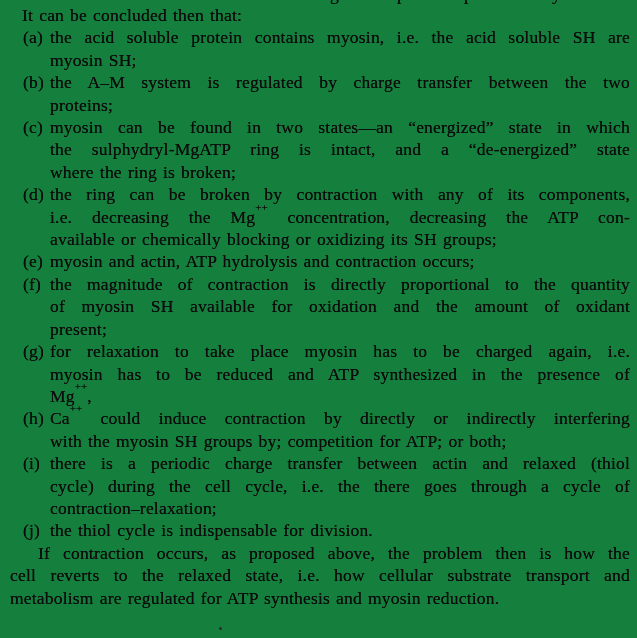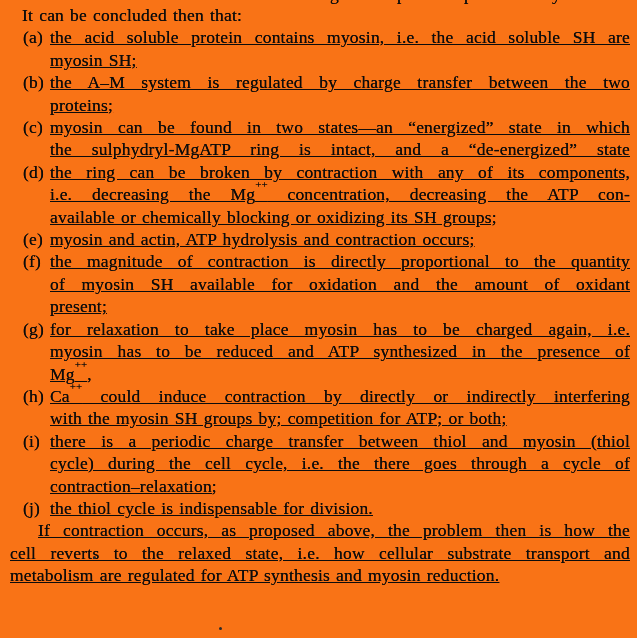--- a/index.html
+++ b/index.html
@@ -1,38 +1,38 @@
 <!DOCTYPE html>
 <html><head>
 <meta charset="utf-8">
 <style>
   html, body { margin: 0; padding: 0; background: #e8e8e6; }
   .page {
     position: relative;
     width: 637px;
     height: 638px;
     box-sizing: border-box;
-    background: #f97316;
+    background: #15803d;
     overflow: hidden;
     font-family: "Liberation Serif", "DejaVu Serif", serif;
     font-size: 17.5px;
     line-height: 22.4px;
     color: #0c0c0c;
     letter-spacing: 0.2px;
     word-spacing: 1.5px;
     text-shadow: 0 0 0.45px rgba(12,12,12,0.9);
     padding-top: 4px;
   }
   
   .cutglyph { position: absolute; top: -17.5px; }
   .intro { margin: 0 7px 0 2px; padding-left: 20px; }
   .item { display: flex; margin: 0 7px 0 23px; }
   .label { flex: 0 0 27px; }
   .content { flex: 1 1 auto; min-width: 0; }
-  .line { text-align: left; text-decoration: underline; }
+  .line { text-align: left; }
   .line.just { text-align: justify; text-align-last: justify; }
   .closing { margin: 0 7px 0 10px; }
   .closing .first { padding-left: 28px; }
   sup.ss {
     font-size: 11px;
     line-height: 0;
     position: relative;
     top: -5px;
     letter-spacing: 0;
     word-spacing: 0;
@@ -68,20 +68,21 @@
         <div class="content">
           <div class="line just">the A–M system is regulated by charge transfer between the two</div>
           <div class="line">proteins;</div>
         </div>
       </div>
       <div class="item">
         <span class="label">(c)</span>
         <div class="content">
           <div class="line just">myosin can be found in two states—an “energized” state in which</div>
           <div class="line just">the sulphydryl-MgATP ring is intact, and a “de-energized” state</div>
+          <div class="line">where the ring is broken;</div>
         </div>
       </div>
       <div class="item">
         <span class="label">(d)</span>
         <div class="content">
           <div class="line just">the ring can be broken by contraction with any of its components,</div>
           <div class="line just">i.e. decreasing the Mg<sup class="ss">++</sup> concentration, decreasing the ATP con-</div>
           <div class="line">available or chemically blocking or oxidizing its SH groups;</div>
         </div>
       </div>
@@ -110,21 +111,21 @@
       <div class="item">
         <span class="label">(h)</span>
         <div class="content">
           <div class="line just">Ca<sup class="ss">++</sup> could induce contraction by directly or indirectly interfering</div>
           <div class="line">with the myosin SH groups by; competition for ATP; or both;</div>
         </div>
       </div>
       <div class="item">
         <span class="label">(i)</span>
         <div class="content">
-          <div class="line just">there is a periodic charge transfer between thiol and myosin (thiol</div>
+          <div class="line just">there is a periodic charge transfer between actin and relaxed (thiol</div>
           <div class="line just">cycle) during the cell cycle, i.e. the there goes through a cycle of</div>
           <div class="line">contraction–relaxation;</div>
         </div>
       </div>
       <div class="item">
         <span class="label">(j)</span>
         <div class="content">
           <div class="line">the thiol cycle is indispensable for division.</div>
         </div>
       </div>

